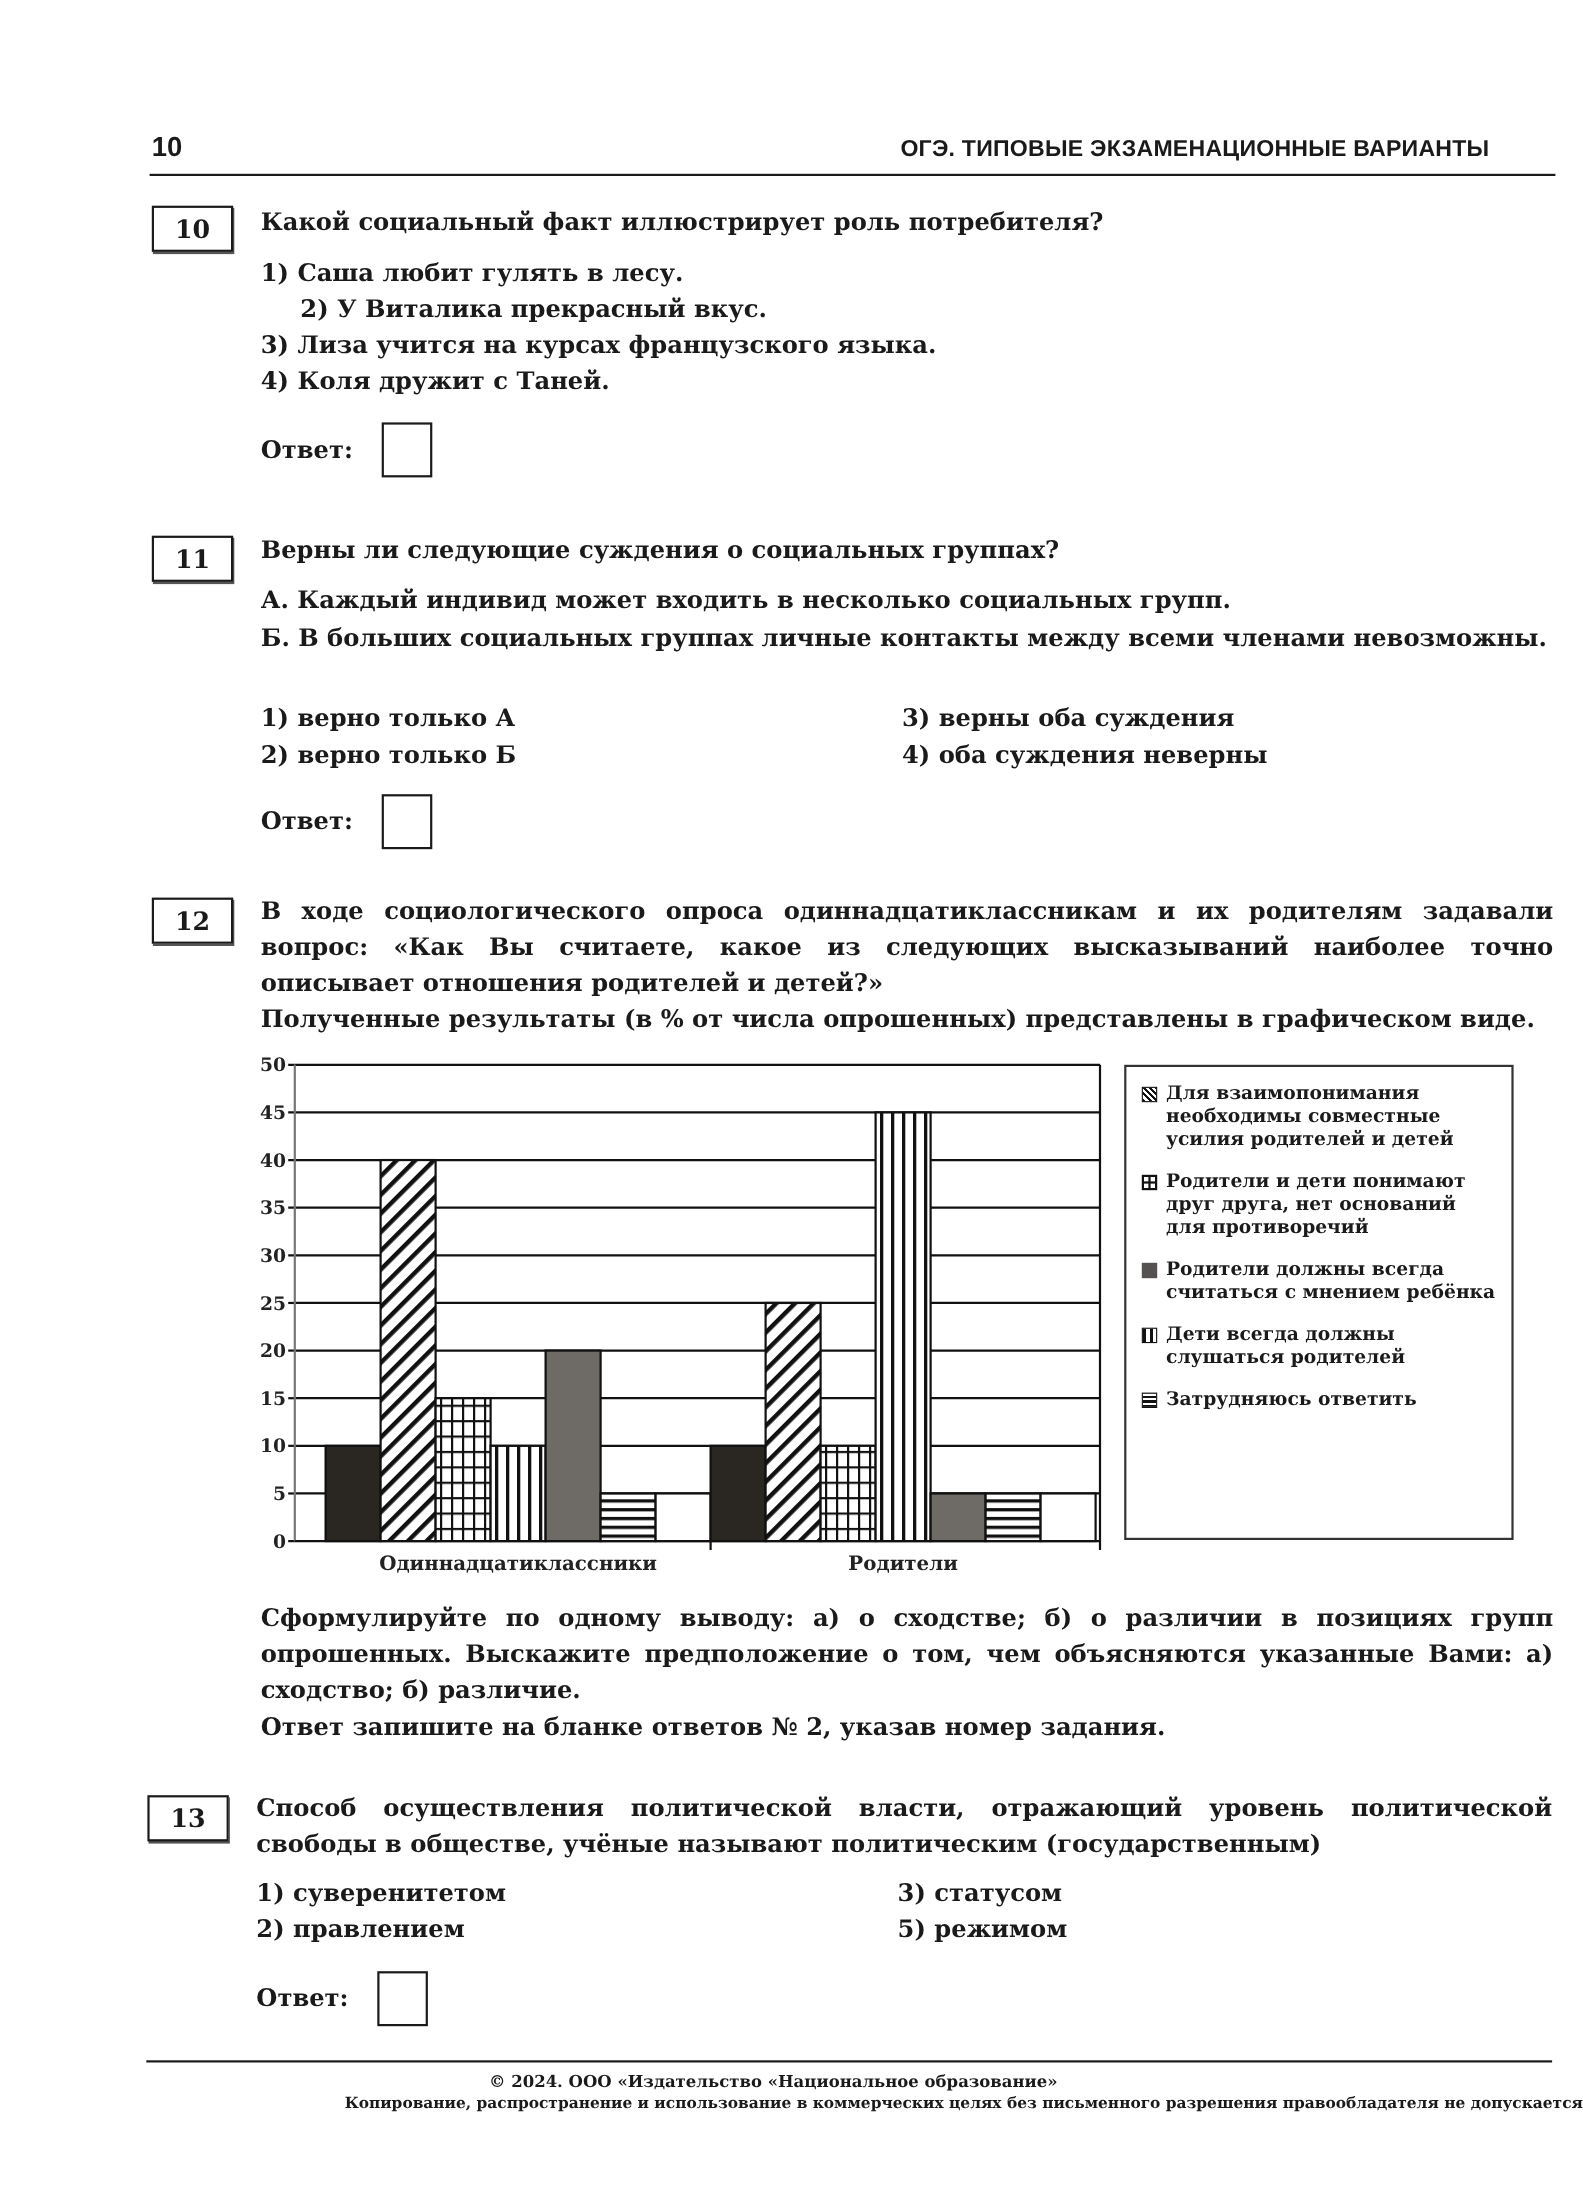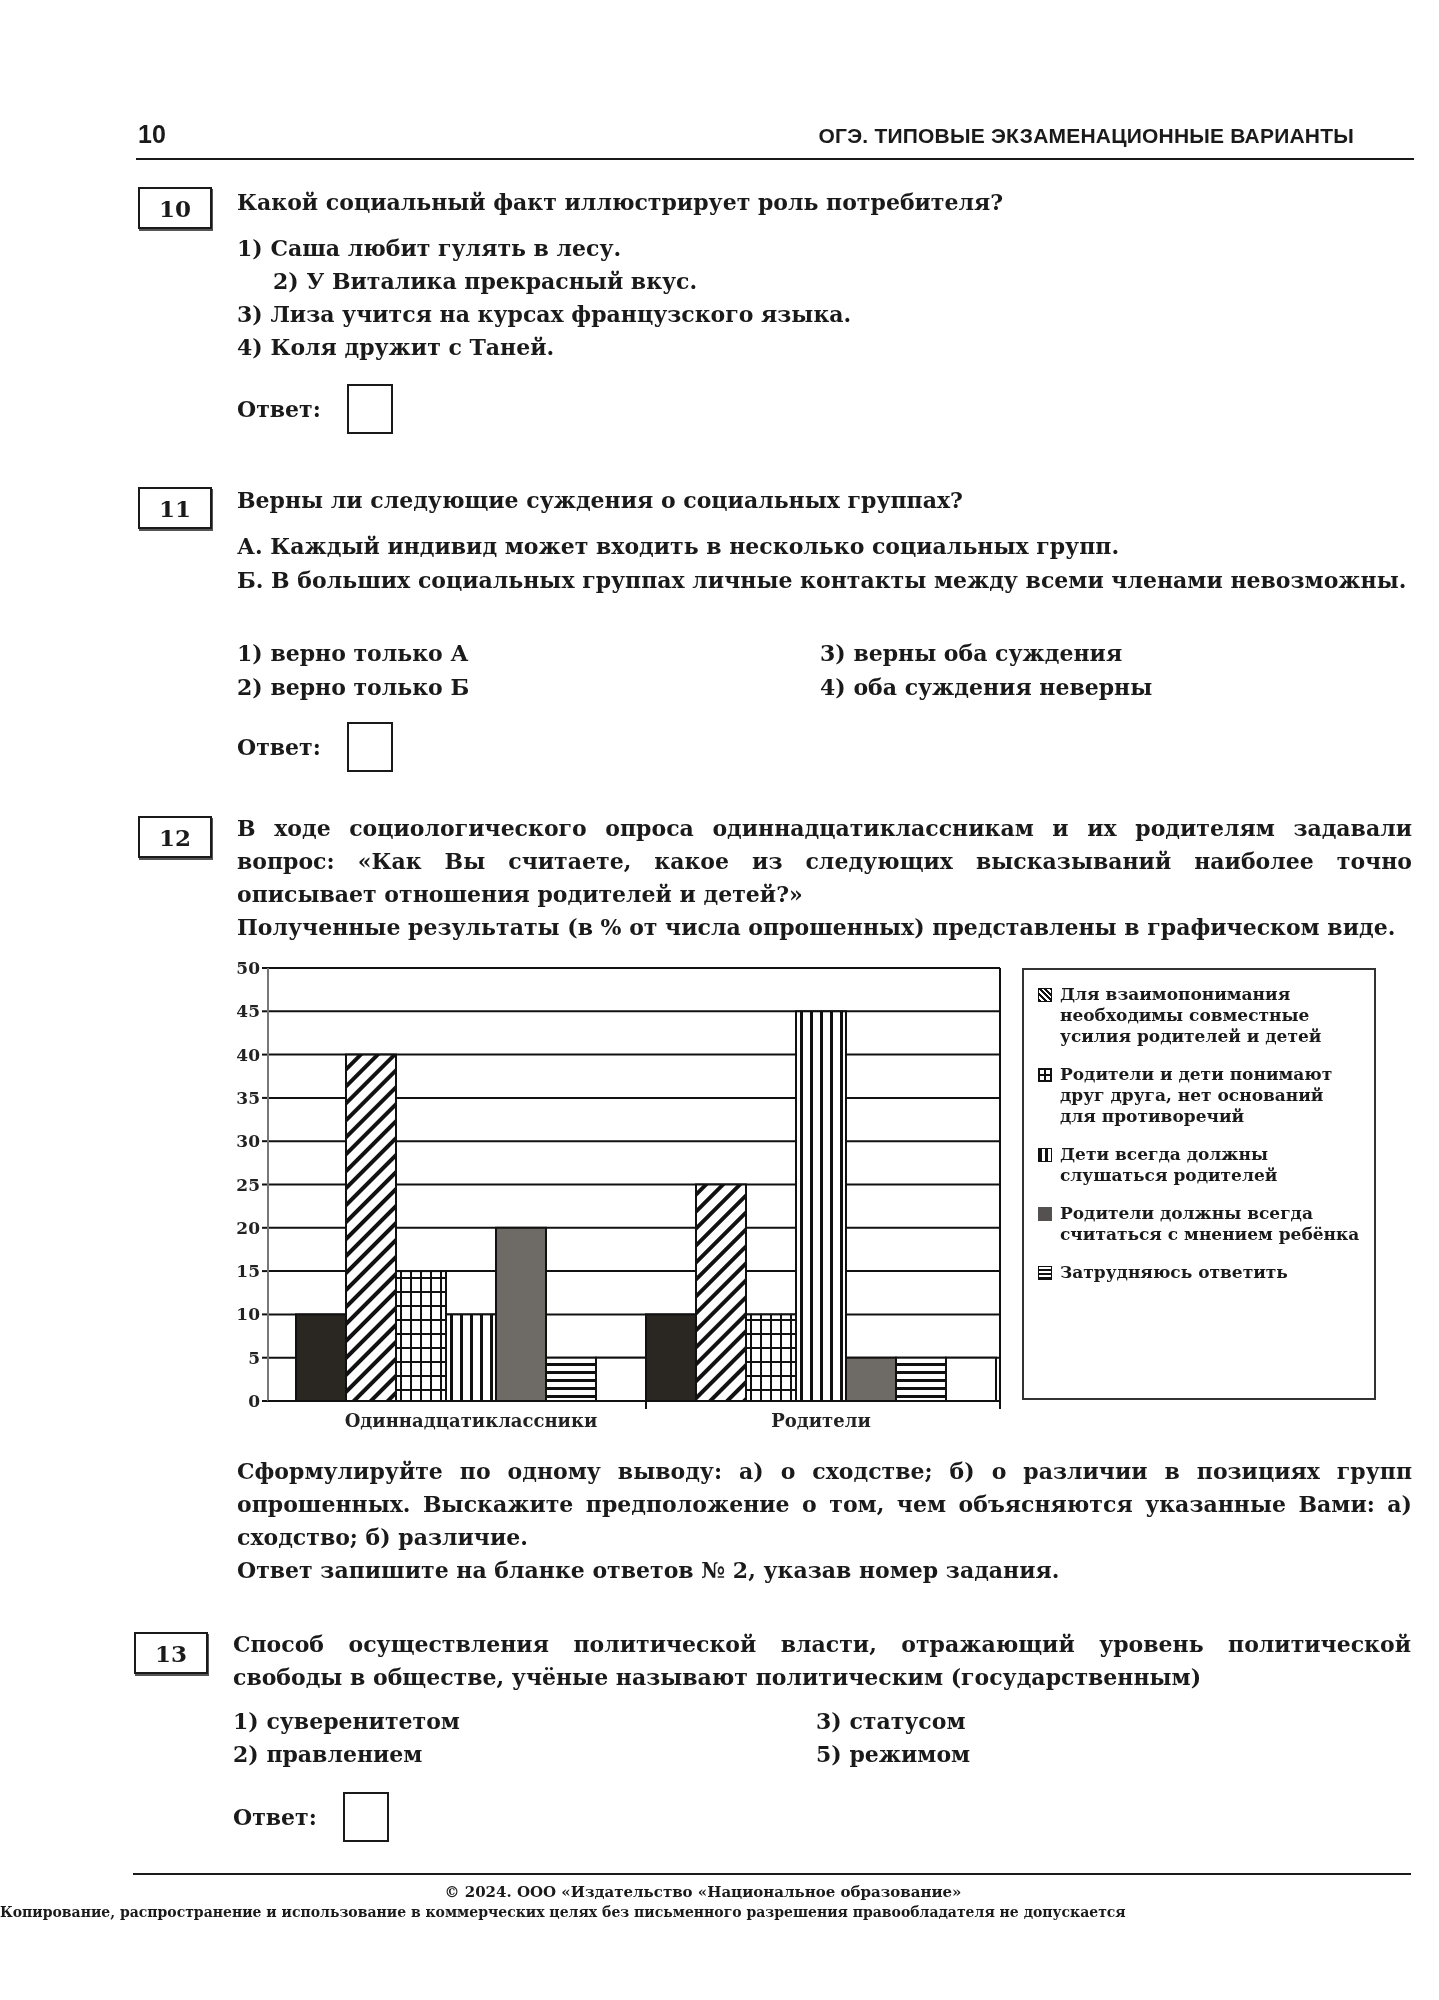--- a/index.html
+++ b/index.html
@@ -22,21 +22,21 @@
   
   .chart { position: absolute; left: 220px; top: 955px; width: 790px; height: 480px; }
   .legend { position: absolute; left: 1022px; top: 968px; width: 354px; height: 432px; border: 2px solid #333;
             box-sizing: border-box; padding: 14px 10px 0 14px; }
   .leg-item { display: flex; align-items: flex-start; gap: 8px; font-size: 17px; font-weight: bold; line-height: 21px;
               margin-bottom: 17px; }
   .leg-swatch { flex: 0 0 14px; height: 14px; margin-top: 4px; }
 
   .footer-rule { left: 133px; width: 1278px; top: 1873px; height: 2px; background: #1a1a1a; }
   .footer1 { left: 0; width: 1406px; top: 1883px; text-align: center; font-size: 15px; font-weight: bold; }
-  .footer2 { left: 0; width: 1439px; top: 1904px; text-align: left; font-size: 14px; font-weight: bold; }
+  .footer2 { left: 0; width: 1439px; top: 1904px; text-align: right; font-size: 14px; font-weight: bold; }
 </style>
 </head>
 <body>
 
 <div class="abs header-num">10</div>
 <div class="abs header-title">ОГЭ. ТИПОВЫЕ ЭКЗАМЕНАЦИОННЫЕ ВАРИАНТЫ</div>
 <div class="abs header-rule"></div>
 
 <div class="qbox" style="left:138px; top:187px;">10</div>
 <div class="qtext" style="top:186px;">Какой социальный факт иллюстрирует роль потребителя?</div>
@@ -152,26 +152,26 @@
   <div id="legend-items">
       <div class="leg-item">
         <span class="leg-swatch" style="background: repeating-linear-gradient(45deg,#111 0 2px,#fff 2px 4px); border:1px solid #111; box-sizing:border-box;"></span>
         <span>Для взаимопонимания необходимы совместные усилия родителей и детей</span>
       </div>
       <div class="leg-item">
         <span class="leg-swatch" style="background:#fff; border:2px solid #111; box-sizing:border-box; background-image: linear-gradient(#111,#111), linear-gradient(#111,#111); background-size: 2px 100%, 100% 2px; background-position: center, center; background-repeat:no-repeat;"></span>
         <span>Родители и дети понимают друг друга, нет оснований для противоречий</span>
       </div>
       <div class="leg-item">
+        <span class="leg-swatch" style="background:#555150;"></span>
+        <span>Родители должны всегда считаться с мнением ребёнка</span>
+      </div>
+      <div class="leg-item">
         <span class="leg-swatch" style="background: repeating-linear-gradient(90deg,#111 0 3px,#fff 3px 6px); border:1px solid #111; box-sizing:border-box;"></span>
         <span>Дети всегда должны слушаться родителей</span>
-      </div>
-      <div class="leg-item">
-        <span class="leg-swatch" style="background:#555150;"></span>
-        <span>Родители должны всегда считаться с мнением ребёнка</span>
       </div>
       <div class="leg-item">
         <span class="leg-swatch" style="background: repeating-linear-gradient(0deg,#111 0 2px,#fff 2px 4px); border:1px solid #111; box-sizing:border-box;"></span>
         <span>Затрудняюсь ответить</span>
       </div>
     </div>
 </div>
 
 <div class="qtext" style="top:1455px;">Сформулируйте по одному выводу: а) о сходстве; б) о различии в позициях групп опрошенных. Выскажите предположение о том, чем объясняются указанные Вами: а) сходство; б) различие.</div>
 <div class="qtext" style="top:1554px; text-align:left;">Ответ запишите на бланке ответов № 2, указав номер задания.</div>

